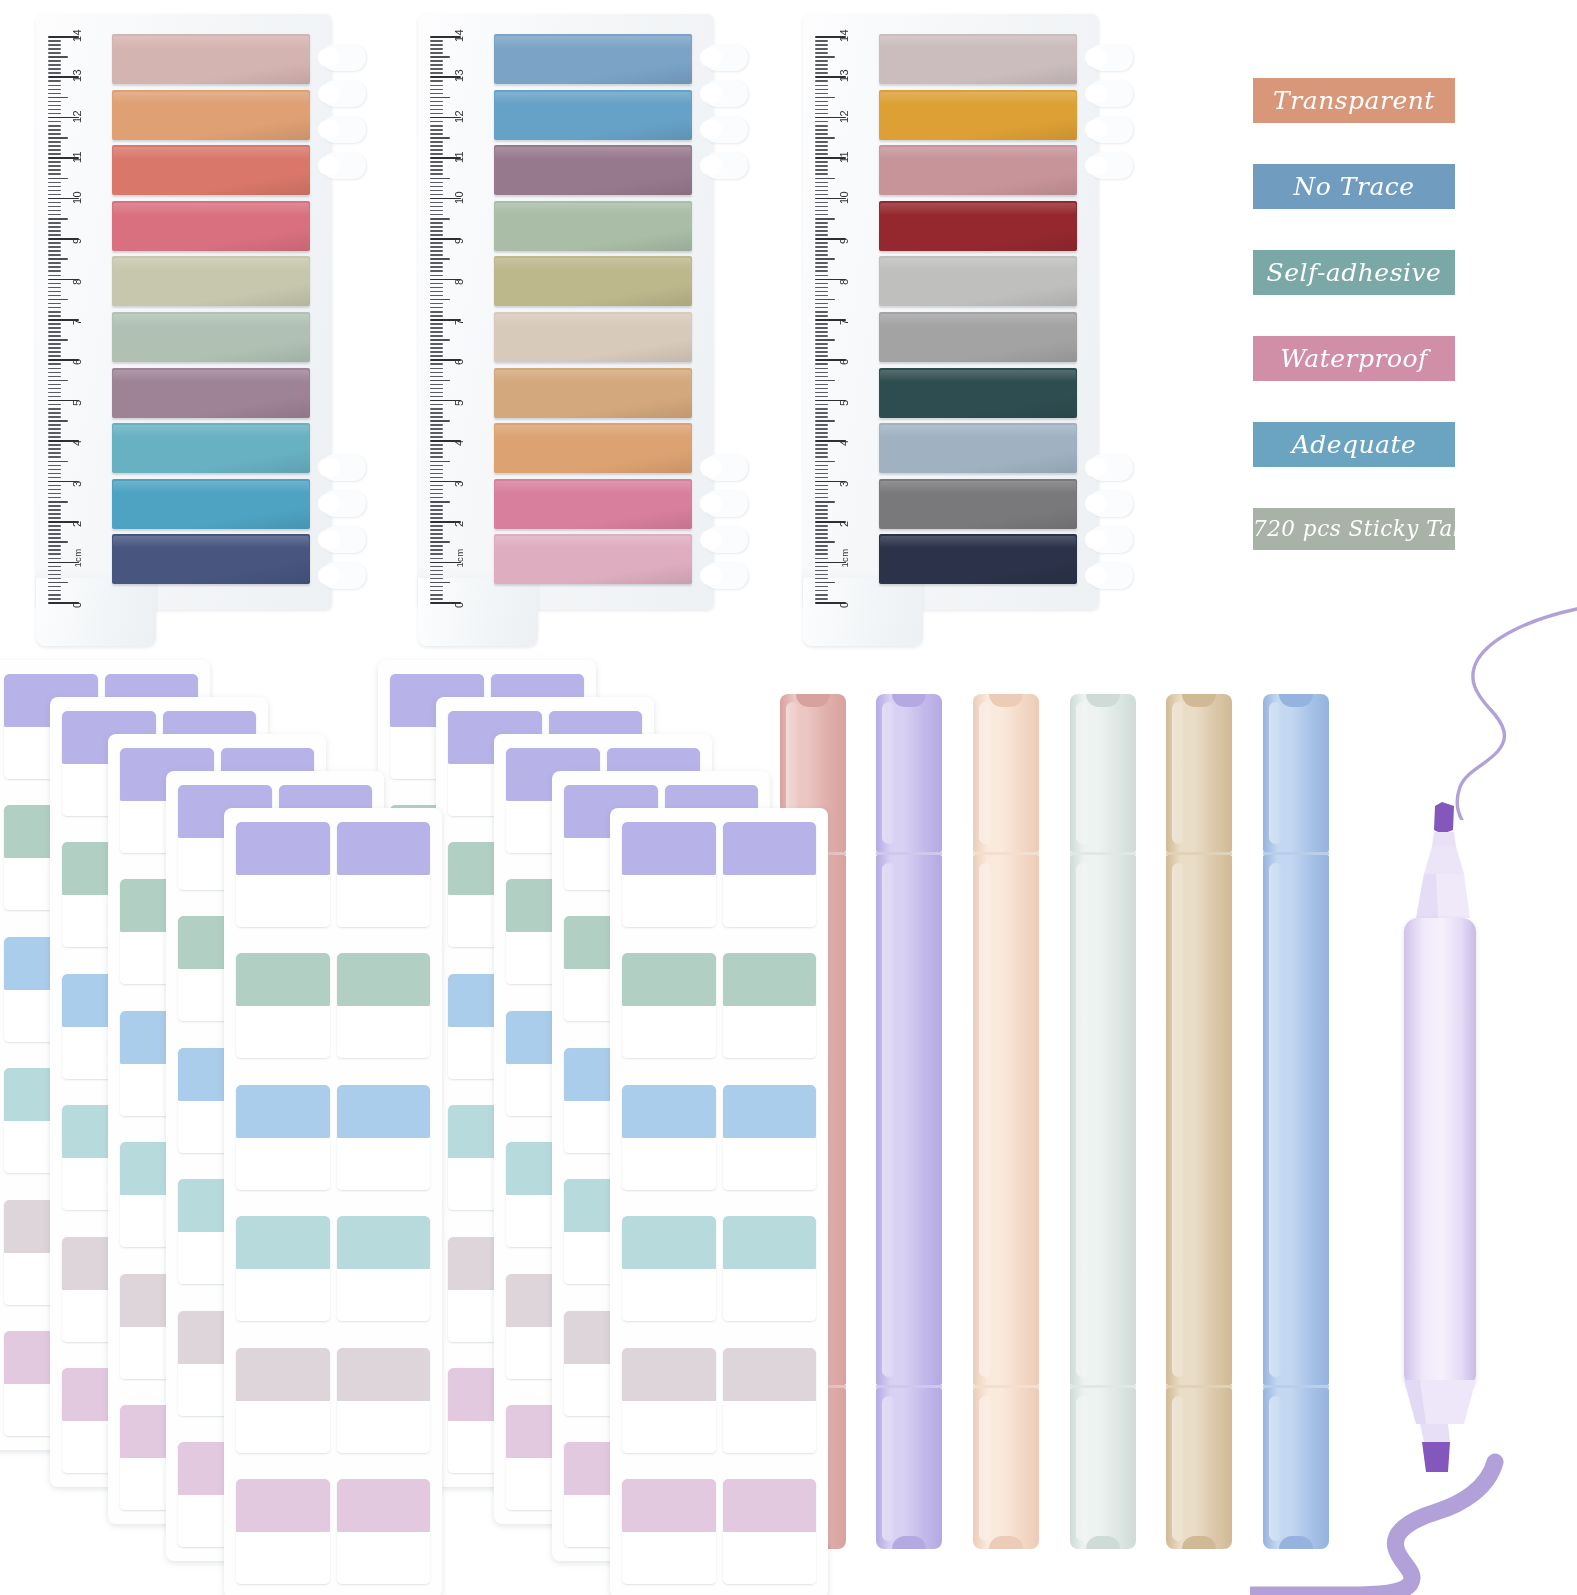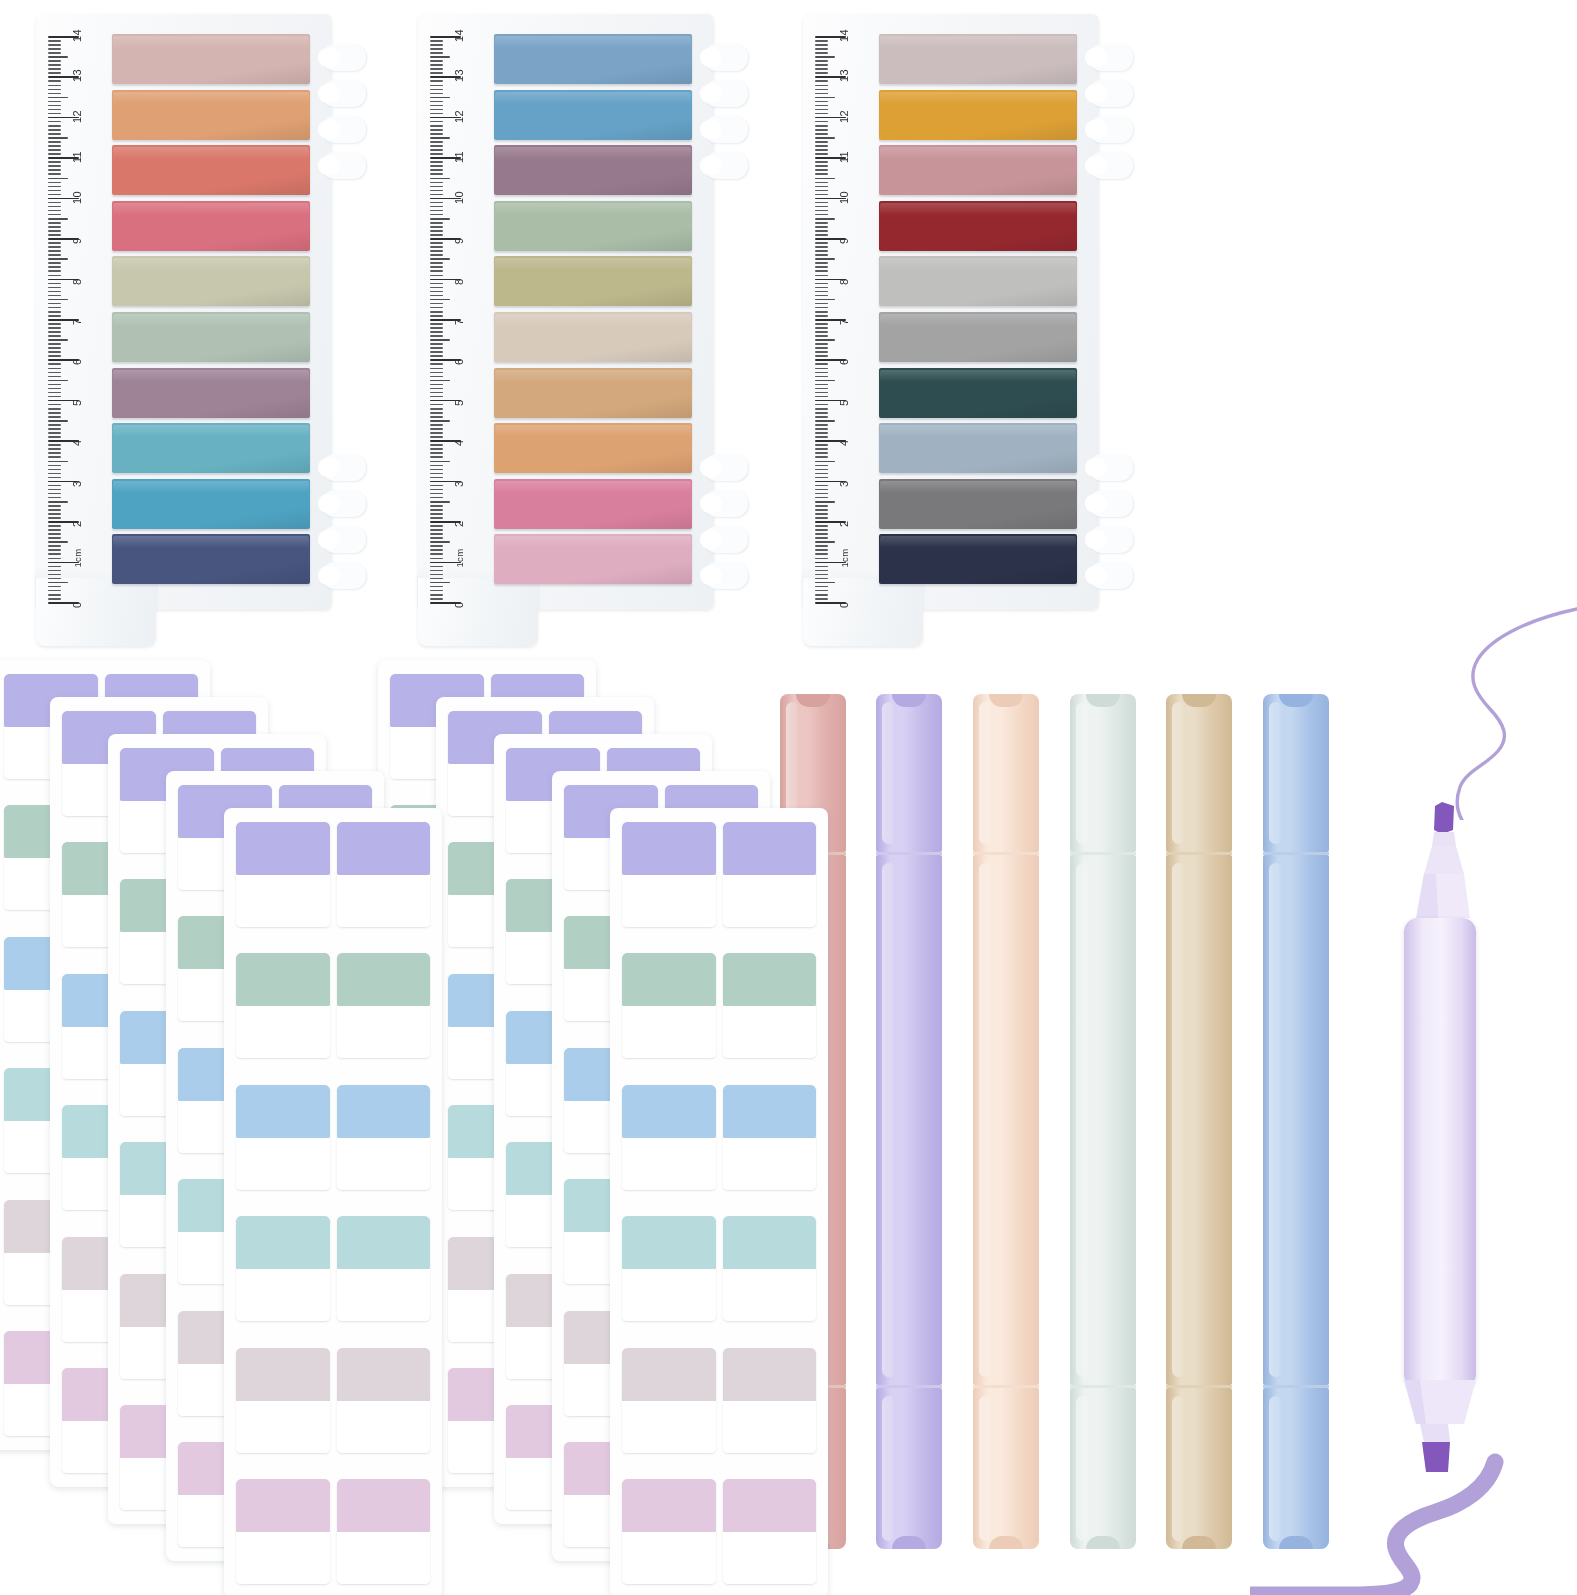--- a/index.html
+++ b/index.html
@@ -656,20 +656,28 @@
         <div class="tab" style="background: linear-gradient(170deg, rgb(149, 40, 47) 0%, rgb(149, 40, 47) 72%, rgba(0, 0, 0, 0.09) 100%), rgb(149, 40, 47);"></div>
         <div class="tab" style="background: linear-gradient(170deg, rgb(191, 191, 189) 0%, rgb(191, 191, 189) 72%, rgba(0, 0, 0, 0.09) 100%), rgb(191, 191, 189);"></div>
         <div class="tab" style="background: linear-gradient(170deg, rgb(163, 163, 163) 0%, rgb(163, 163, 163) 72%, rgba(0, 0, 0, 0.09) 100%), rgb(163, 163, 163);"></div>
         <div class="tab" style="background: linear-gradient(170deg, rgb(46, 77, 80) 0%, rgb(46, 77, 80) 72%, rgba(0, 0, 0, 0.09) 100%), rgb(46, 77, 80);"></div>
         <div class="tab" style="background: linear-gradient(170deg, rgb(160, 178, 193) 0%, rgb(160, 178, 193) 72%, rgba(0, 0, 0, 0.09) 100%), rgb(160, 178, 193);"></div>
         <div class="tab" style="background: linear-gradient(170deg, rgb(121, 121, 124) 0%, rgb(121, 121, 124) 72%, rgba(0, 0, 0, 0.09) 100%), rgb(121, 121, 124);"></div>
         <div class="tab" style="background: linear-gradient(170deg, rgb(43, 50, 73) 0%, rgb(43, 50, 73) 72%, rgba(0, 0, 0, 0.09) 100%), rgb(43, 50, 73);"></div>
       </div>
     </div>
 
+  <div class="features">
+    <div class="feat" style="background: rgb(217, 151, 122);">Transparent</div>
+    <div class="feat" style="background: rgb(111, 156, 191);">No Trace</div>
+    <div class="feat" style="background: rgb(121, 168, 166);">Self-adhesive</div>
+    <div class="feat" style="background: rgb(208, 143, 166);">Waterproof</div>
+    <div class="feat" style="background: rgb(107, 164, 193);">Adequate</div>
+    <div class="feat count" style="background: rgb(168, 178, 166);">720 pcs Sticky Tabs</div>
+  </div>
 
   <div class="stack" id="stack-0" style="left:-8px;top:660px">
       <div class="sheet" style="left: 0px; top: 0px; width: 218px; height: 790px; z-index: 1;">
         <div class="sheet-grid">
           <div class="srow">
             <div class="scell">
               <div class="scap" style="background: rgb(183, 178, 232); height: 53px;"></div>
               <div class="sbody" style="height: 52px;"></div>
             </div>
             <div class="scell">

